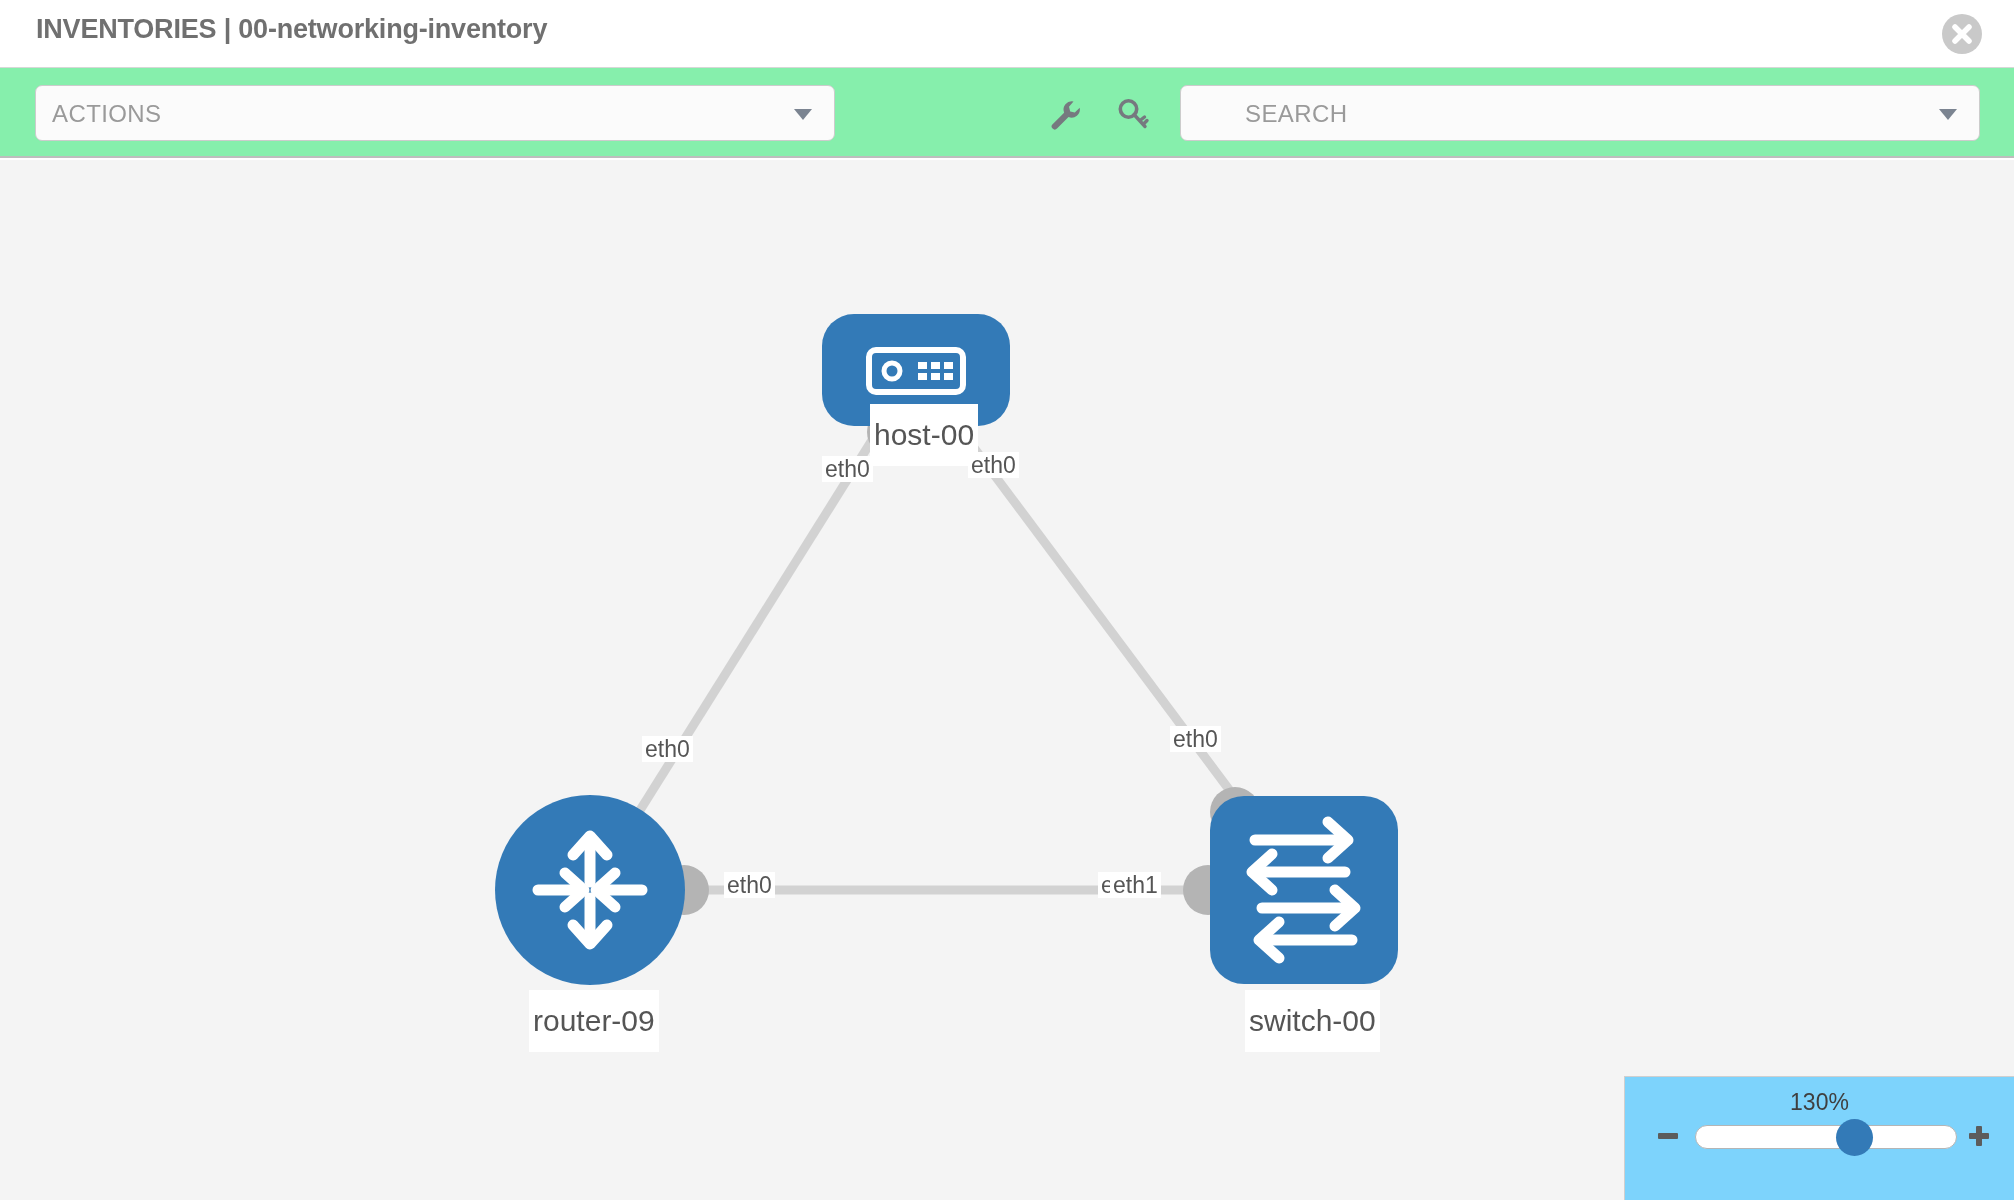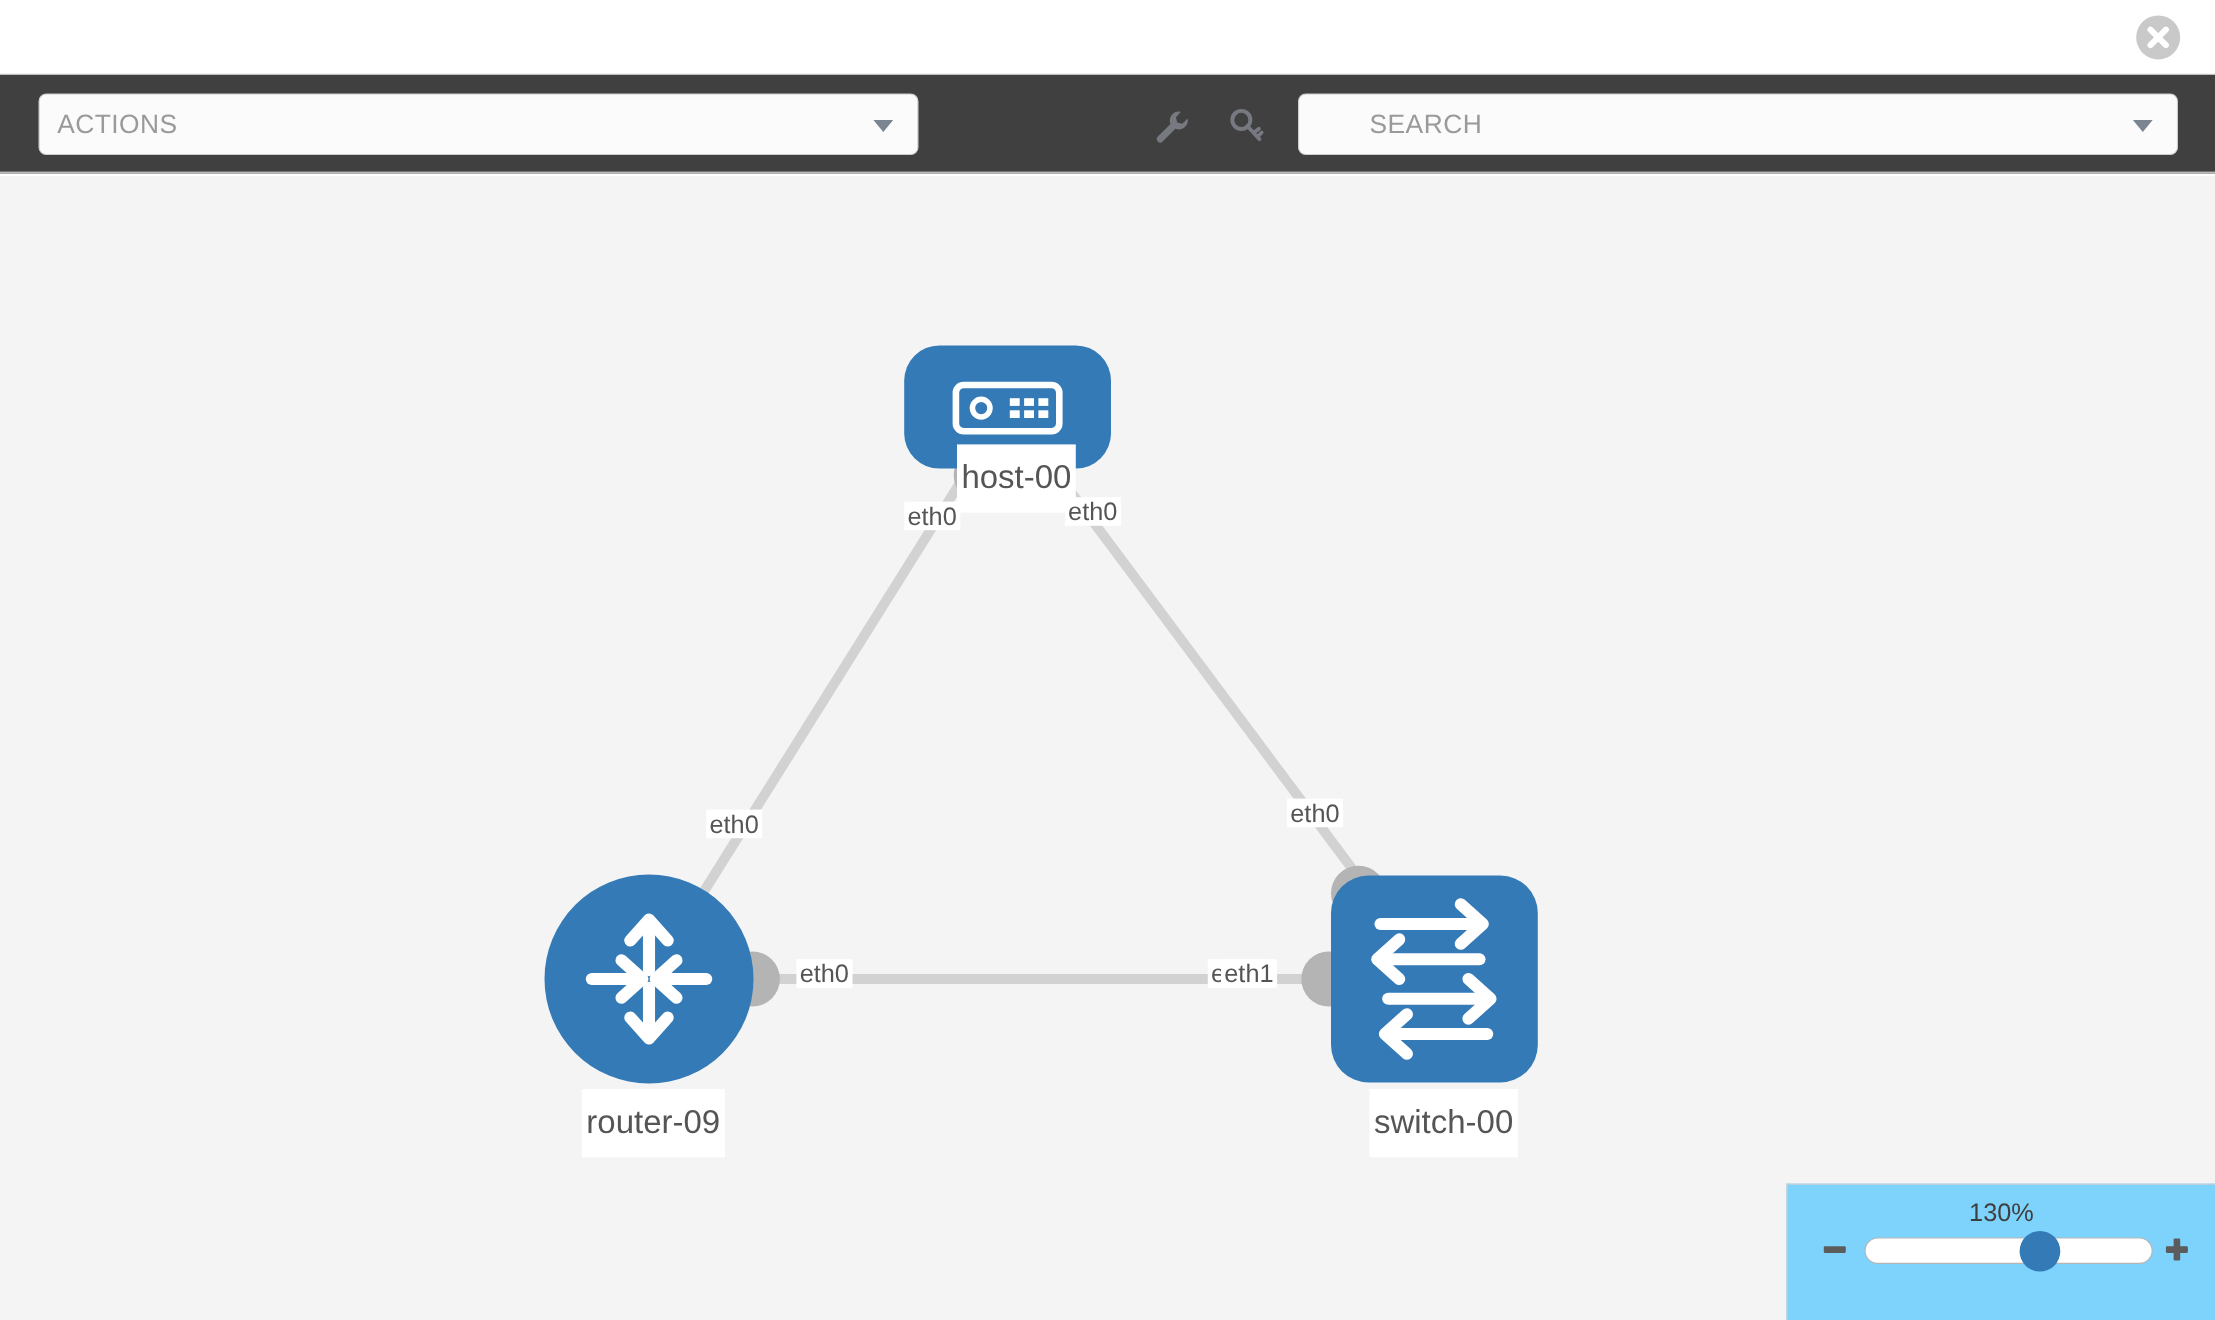--- a/index.html
+++ b/index.html
@@ -28,21 +28,21 @@
     width: 40px; height: 40px; border-radius: 50%;
     background: #c9c9c9;
     display: flex; align-items: center; justify-content: center;
     cursor: pointer;
   }
   .close-btn svg { display: block; }
 
   
   .toolbar {
     position: absolute; left: 0; top: 68px; width: 2014px; height: 90px;
-    background: #404040;
+    background: #86efac;
     border-bottom: 2px solid #bdbdbd;
   }
   .actions-select {
     position: absolute; left: 35px; top: 17px;
     width: 800px; height: 56px;
     background: #fbfbfb;
     border: 1px solid #cccccc; border-radius: 7px;
     cursor: pointer;
   }
   .actions-label {
@@ -129,20 +129,21 @@
     width: 37px; height: 37px; border-radius: 50%;
     background: #337ab7; cursor: grab;
   }
 </style>
 </head>
 <body>
 
 <div id="app">
 
   <div class="header">
+    <div class="header-title">INVENTORIES | 00-networking-inventory</div>
     <div class="close-btn">
       <svg width="40" height="40" viewBox="0 0 40 40">
         <path d="M13 13 L27 27 M27 13 L13 27" stroke="#ffffff" stroke-width="5.5" stroke-linecap="round" fill="none"></path>
       </svg>
     </div>
   </div>
 
   <div class="toolbar">
 
     <div class="actions-select">

